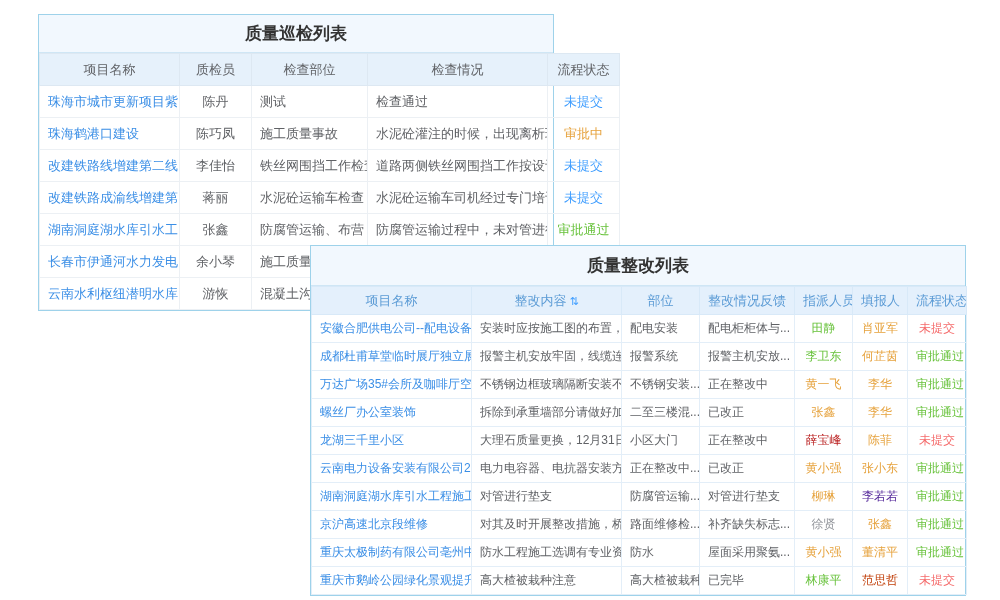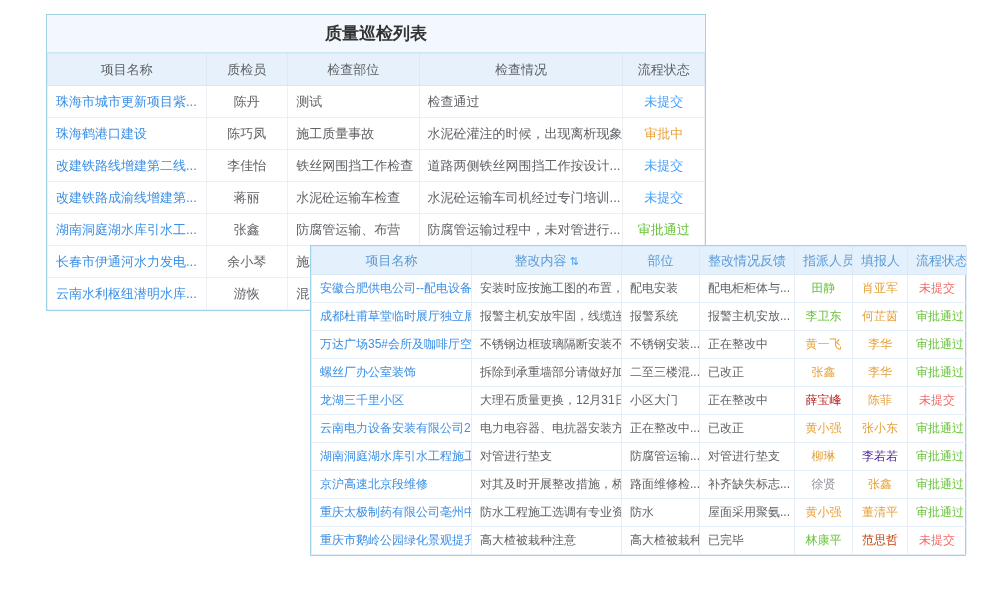--- a/index.html
+++ b/index.html
@@ -10,21 +10,21 @@
   }
   .panel { position:absolute; background:#ffffff; border:1px solid #9ed2ea; }
   .panel-title {
     text-align:center; font-weight:bold; color:#333333;
     background:#f2f8fe; border-bottom:1px solid #cfe6f5;
   }
   table.grid { width:100%; border-collapse:collapse; table-layout:fixed; }
   .grid th, .grid td { overflow:hidden; white-space:nowrap; padding:0 8px; }
 
   
-  .inspection { left:46px; top:14px; width:660px; z-index:1; }
+  .inspection { left:38px; top:14px; width:516px; z-index:1; }
   .inspection .panel-title { height:38px; line-height:38px; font-size:17px; }
   .t1 th { height:32px; background:#e6f1fb; color:#606266; font-size:13px; font-weight:normal; border:1px solid #dde8f2; text-align:center; }
   .t1 td { height:32px; font-size:13px; color:#606266; border:1px solid #ecf0f4; }
 
   
   .rectify { left:310px; top:245px; width:656px; z-index:10; }
   .rectify .panel-title { height:40px; line-height:40px; font-size:17px; }
   .t2 th { height:28px; background:#e4f0fc; color:#5b9bd5; font-size:13px; font-weight:normal; border:1px solid #d8e9f8; text-align:center; }
   .t2 td { height:28px; font-size:12px; color:#606266; border:1px solid #e3eef8; }
 
@@ -103,20 +103,21 @@
           <td class="ac">游恢</td>
           <td class="al">混凝土沟渠工...</td>
           <td class="al"></td>
           <td class="ac"></td>
         </tr>
       </tbody>
   </table>
 </section>
 
 <section class="panel rectify">
+  <div class="panel-title">质量整改列表</div>
   <table class="grid t2">
     <colgroup>
       <col style="width:160px">
         <col style="width:150px">
         <col style="width:78px">
         <col style="width:95px">
         <col style="width:58px">
         <col style="width:55px">
         <col style="width:59px">
     </colgroup>

